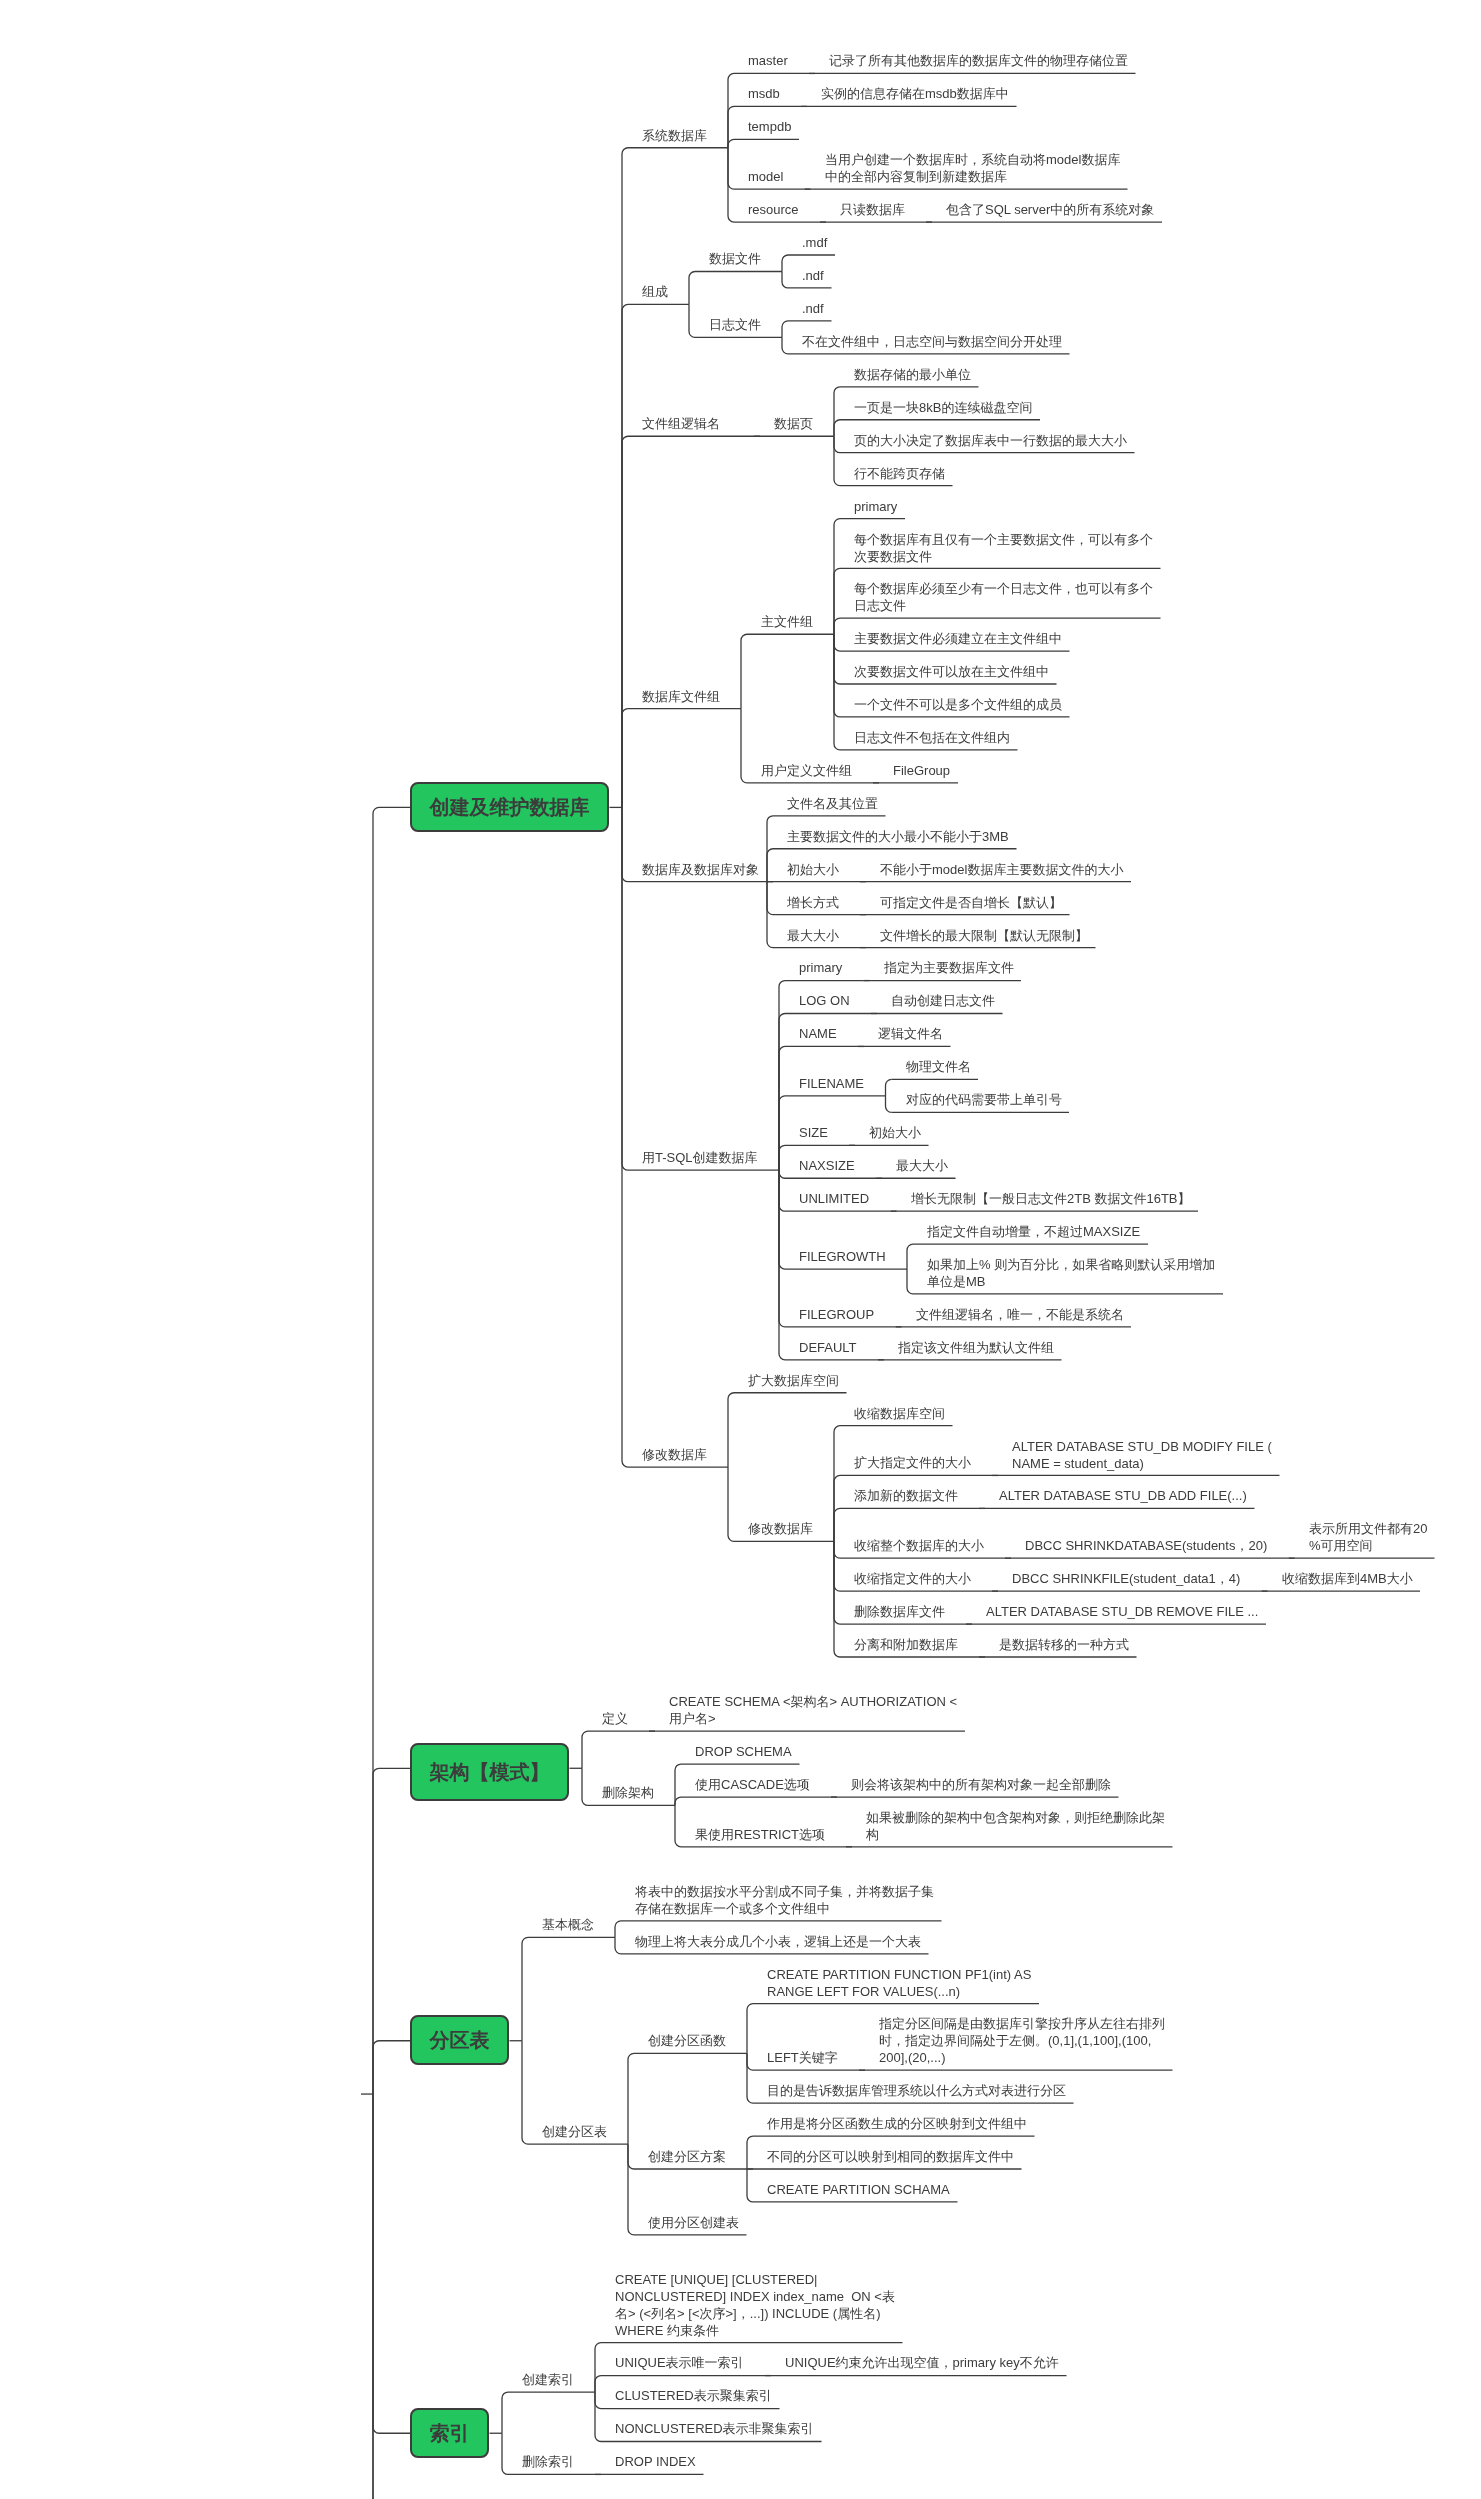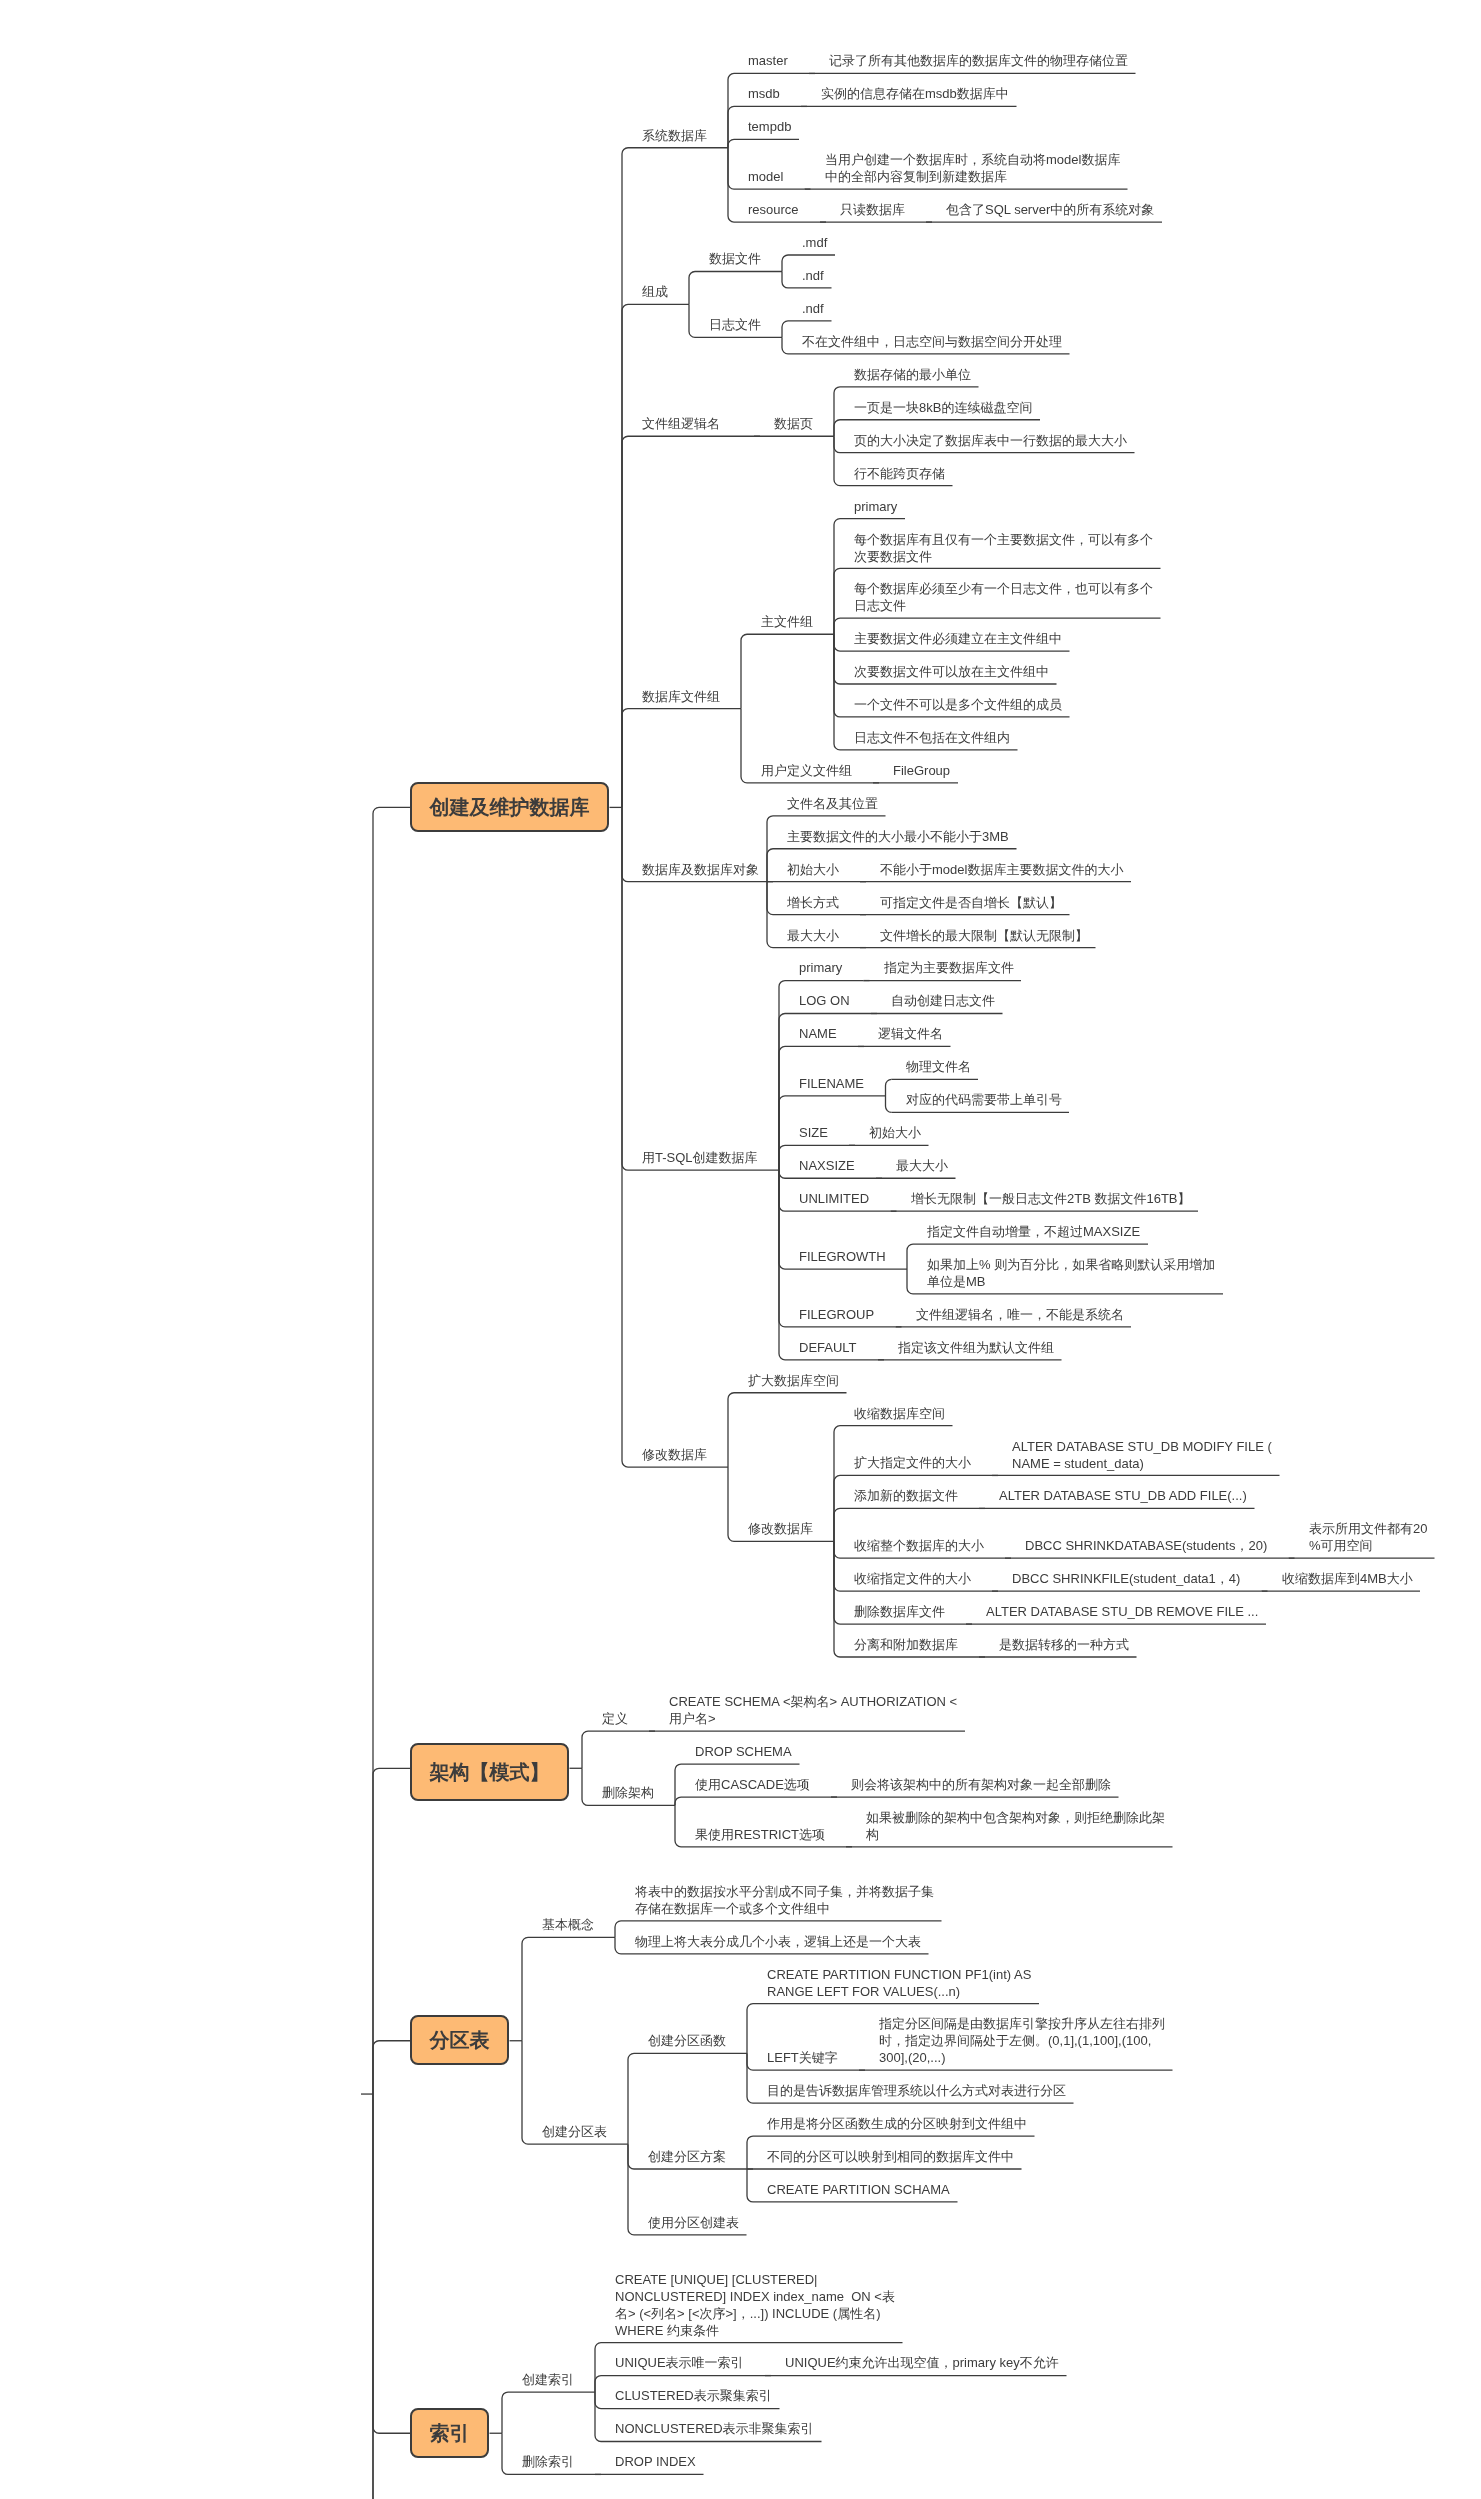--- a/index.html
+++ b/index.html
@@ -6,21 +6,21 @@
 html,body{margin:0;padding:0;background:#ffffff;}
 body{width:1482px;height:3748px;position:relative;overflow:hidden;
      font-family:"Liberation Sans",sans-serif;}
 #mindmap{position:absolute;left:0;top:0;width:1482px;height:3748px;}
 #links{position:absolute;left:0;top:0;width:1482px;height:3748px;}
 .node{position:absolute;color:#3c3c3c;font-size:13px;line-height:17px;
       white-space:pre;box-sizing:border-box;}
 .node.root{background:#1184ce;color:#ffffff;font-weight:700;font-size:28.5px;
   line-height:31px;border-radius:6px;text-align:center;display:flex;
   align-items:center;justify-content:center;}
-.node.topic{background:#fdba74;color:#3c3c3c;font-weight:700;font-size:20px;
+.node.topic{background:#22c55e;color:#3c3c3c;font-weight:700;font-size:20px;
   line-height:24px;border:2.2px solid #3c3c3c;border-radius:8px;text-align:center;
   display:flex;align-items:center;justify-content:center;}
 </style>
 </head>
 <body>
 
 <div id="mindmap">
 <svg id="links" viewBox="0 0 2964 7496" width="1482" height="3748">
       <path d="M1219 1614.7999999999997 H1244" fill="none" stroke="#3c3c3c" stroke-width="2.6"></path>
       <path d="M1244 1614.7999999999997 V307.5 A12 12 0 0 1 1256 295.5" fill="none" stroke="#3c3c3c" stroke-width="2.6"></path>
@@ -456,21 +456,21 @@
     <div class="node" style="left: 635px; top: 1883px; width: 300px;">将表中的数据按水平分割成不同子集，并将数据子集
 存储在数据库一个或多个文件组中</div>
     <div class="node" style="left: 635px; top: 1933px; width: 287px;">物理上将大表分成几个小表，逻辑上还是一个大表</div>
     <div class="node" style="left: 542px; top: 2123px; width: 66px;">创建分区表</div>
     <div class="node" style="left: 648px; top: 2032px; width: 79px;">创建分区函数</div>
     <div class="node" style="left: 767px; top: 1966px; width: 265px;">CREATE PARTITION FUNCTION PF1(int) AS
 RANGE LEFT FOR VALUES(...n)</div>
     <div class="node" style="left: 767px; top: 2049px; width: 72px;">LEFT关键字</div>
     <div class="node" style="left: 879px; top: 2015px; width: 287px;">指定分区间隔是由数据库引擎按升序从左往右排列
 时，指定边界间隔处于左侧。(0,1],(1,100],(100,
-300],(20,...)</div>
+200],(20,...)</div>
     <div class="node" style="left: 767px; top: 2082px; width: 300px;">目的是告诉数据库管理系统以什么方式对表进行分区</div>
     <div class="node" style="left: 648px; top: 2148px; width: 79px;">创建分区方案</div>
     <div class="node" style="left: 767px; top: 2115px; width: 261px;">作用是将分区函数生成的分区映射到文件组中</div>
     <div class="node" style="left: 767px; top: 2148px; width: 248px;">不同的分区可以映射到相同的数据库文件中</div>
     <div class="node" style="left: 767px; top: 2181px; width: 184px;">CREATE PARTITION SCHAMA</div>
     <div class="node" style="left: 648px; top: 2214px; width: 92px;">使用分区创建表</div>
     <div class="node topic" style="left: 410px; top: 2408px; width: 79px; height: 50px;">索引</div>
     <div class="node" style="left: 522px; top: 2371px; width: 53px;">创建索引</div>
     <div class="node" style="left: 615px; top: 2271px; width: 281px;">CREATE [UNIQUE] [CLUSTERED|
 NONCLUSTERED] INDEX index_name  ON &lt;表

